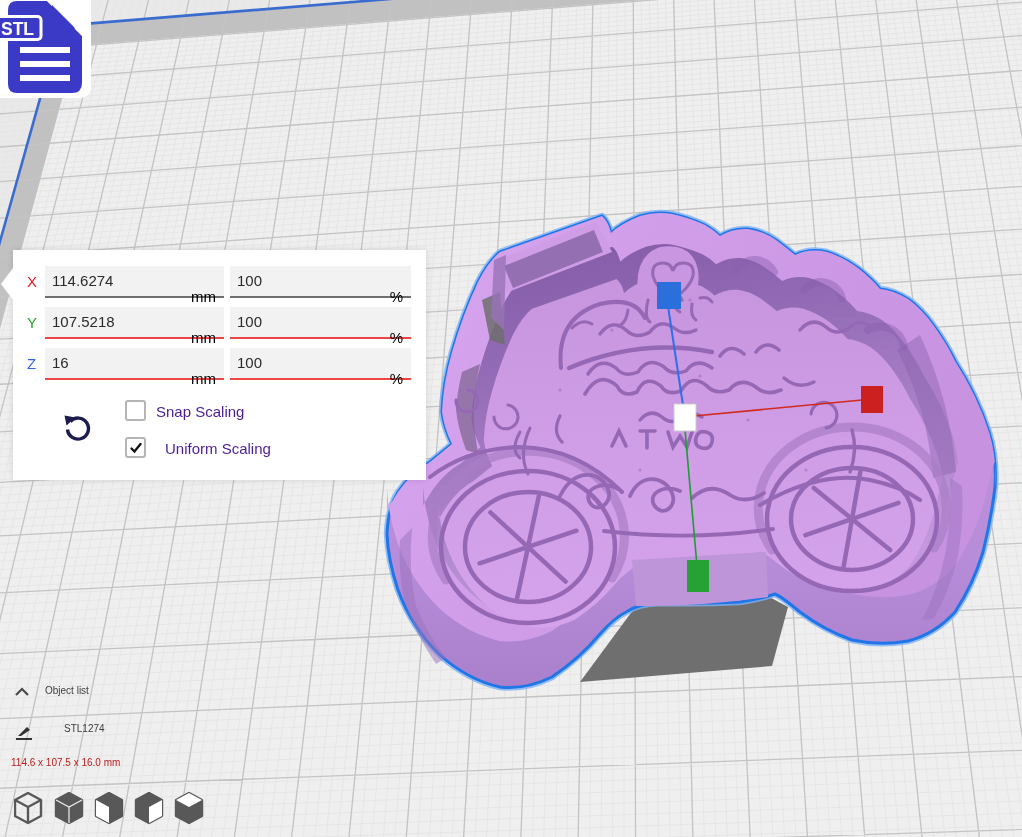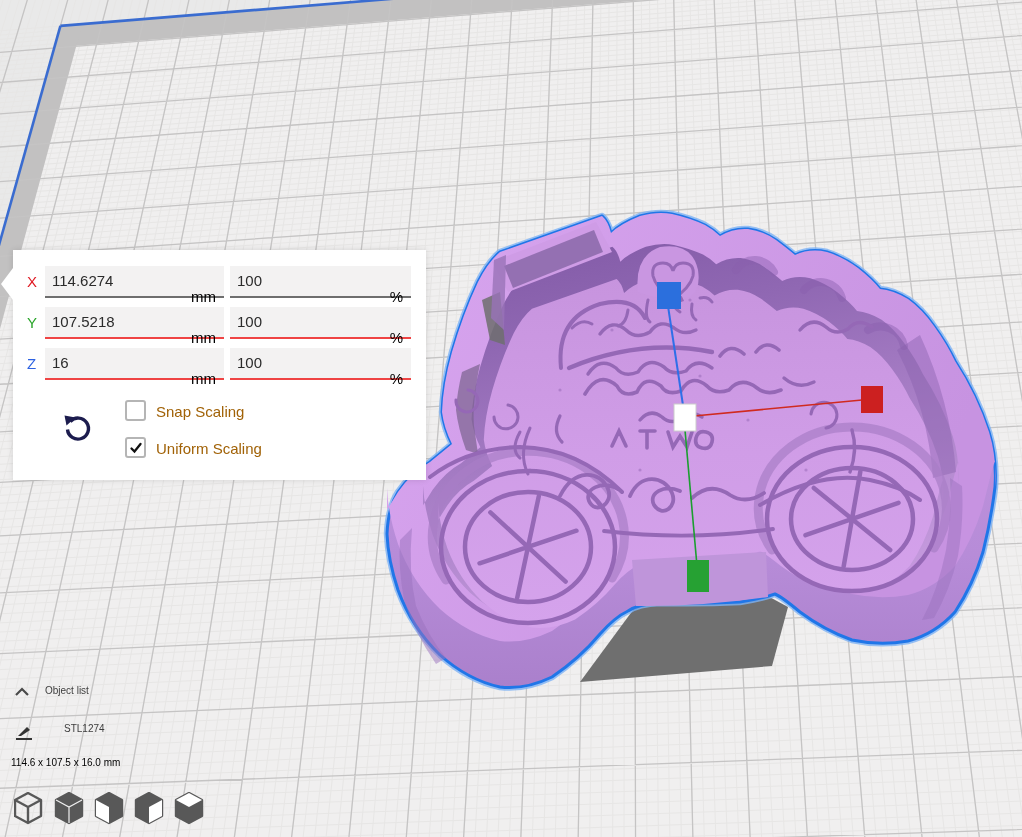--- a/index.html
+++ b/index.html
@@ -11,21 +11,21 @@
 .panel:before{content:"";position:absolute;left:-12px;top:18px;width:0;height:0;
  border:16px solid transparent;border-left:none;border-right:12px solid #fff}
 .row{position:absolute;left:0;height:32px}
 .axl{position:absolute;left:14px;width:20px;font-size:15px;line-height:32px;font-weight:400}
 .fld{position:absolute;height:32px;background:#f3f2f2;border-bottom:2px solid #ef4444;
  font-size:15px;color:#2b2b2b;line-height:30px;padding-left:7px}
 .unit{position:absolute;right:8px;top:16px;color:#000000}
 .f1{left:32px;width:179px}
 .f2{left:217px;width:181px}
 .cb{position:absolute;width:21px;height:21px;background:#fff;border:2px solid #b5b5b5;border-radius:3px}
-.cblab{position:absolute;font-size:15px;color:#a16207}
+.cblab{position:absolute;font-size:15px;color:#4c1d95}
 .blab{position:absolute;font-size:10px;color:#3d3d3d}
 </style></head>
 <body>
 <div id="stage">
 <svg class="bg" width="1022" height="837" viewBox="0 0 1022 837">
 
 <defs>
  <linearGradient id="wallg" x1="0" y1="0" x2="0" y2="1">
   <stop offset="0" stop-color="#c89ae2"></stop>
   <stop offset="0.72" stop-color="#b78cd8"></stop>
@@ -294,20 +294,32 @@
  <line x1="694" y1="416" x2="862" y2="400" stroke="#d02a1f" stroke-width="1.6"></line>
  <line x1="685" y1="430" x2="697" y2="566" stroke="#1c9e30" stroke-width="1.6"></line>
  <rect x="657" y="282" width="24" height="27" fill="#2b6fdd"></rect>
  <rect x="674" y="404" width="22" height="27" fill="#ffffff" stroke="#cccccc" stroke-width="1"></rect>
  <rect x="861" y="386" width="22" height="27" fill="#cc2020"></rect>
  <rect x="687" y="560" width="22" height="32" fill="#26a133"></rect>
 </g>
 
 </svg>
 
+<div style="position:absolute;left:0;top:0;width:91px;height:98px;background:#fff;border-radius:0 0 10px 0">
+<svg width="91" height="98" viewBox="0 0 91 98">
+ <path d="M17,1 H49 L82,34 V83 Q82,93 72,93 H17 Q8,93 8,84 V10 Q8,1 17,1 Z" fill="#3b3ac6"></path>
+ <path d="M47,-2 L85,36" stroke="#fff" stroke-width="4.5"></path>
+ <path d="M52,5 L74,27 Q76,29.5 72,29.5 L58,29.5 Q52,29.5 52,23 Z" fill="#3b3ac6"></path>
+ <rect x="-6" y="16.5" width="47" height="23" rx="3.5" fill="#3b3ac6" stroke="#fff" stroke-width="3"></rect>
+ <text x="1" y="34.5" font-size="17.5" font-weight="bold" fill="#fff" font-family="Liberation Sans,sans-serif">STL</text>
+ <rect x="20" y="47" width="50" height="6" fill="#fff"></rect>
+ <rect x="20" y="61" width="50" height="6" fill="#fff"></rect>
+ <rect x="20" y="75" width="50" height="6" fill="#fff"></rect>
+</svg>
+</div>
 
 <div class="panel">
  <div class="row" style="top:16px">
   <div class="axl" style="color:#e01b24">X</div>
   <div class="fld f1" style="border-bottom-color:#6e6e6e">114.6274<span class="unit">mm</span></div>
   <div class="fld f2" style="border-bottom-color:#6e6e6e">100<span class="unit">%</span></div>
  </div>
  <div class="row" style="top:57px">
   <div class="axl" style="color:#2aa52a">Y</div>
   <div class="fld f1">107.5218<span class="unit">mm</span></div>
@@ -321,33 +333,33 @@
  <svg style="position:absolute;left:50px;top:163px" width="30" height="32" viewBox="0 0 30 32">
   <path d="M 7.2 8.5 A 10.5 10.5 0 1 1 4.5 16.5" fill="none" stroke="#1c1c4e" stroke-width="3.4"></path>
   <polygon points="1.5,2.5 12.5,4.5 3.5,12.5" fill="#1c1c4e"></polygon>
  </svg>
  <div class="cb" style="left:112px;top:150px"></div>
  <div class="cblab" style="left:143px;top:153px">Snap Scaling</div>
  <div class="cb" style="left:112px;top:187px"></div>
  <svg style="position:absolute;left:115px;top:190px" width="16" height="16" viewBox="0 0 16 16">
   <path d="M3.5 8.5 L6.5 11.5 L12.5 4" fill="none" stroke="#111" stroke-width="2.3" stroke-linecap="round"></path>
  </svg>
- <div class="cblab" style="left:143px;top:190px">Uniform Scaling</div>
+ <div class="cblab" style="left:152px;top:190px">Uniform Scaling</div>
 </div>
 
 <svg style="position:absolute;left:14px;top:686px" width="16" height="12" viewBox="0 0 16 12">
  <path d="M2 9 L8 3 L14 9" fill="none" stroke="#4a4a4a" stroke-width="2.2"></path>
 </svg>
 <div class="blab" style="left:45px;top:685px">Object list</div>
 <svg style="position:absolute;left:15px;top:722px" width="19" height="19" viewBox="0 0 19 19">
  <path d="M1 17 L17 17" stroke="#333" stroke-width="2"></path>
  <path d="M3 14 L12 5 L15 8 L6 14 Z" fill="#333"></path>
 </svg>
 <div class="blab" style="left:64px;top:723px">STL1274</div>
-<div class="blab" style="left:11px;top:757px;color:#000000">114.6 x 107.5 x 16.0 mm</div>
+<div class="blab" style="left:11px;top:757px;color:#b91c1c">114.6 x 107.5 x 16.0 mm</div>
 
 <svg style="position:absolute;left:14px;top:792px" width="200" height="36" viewBox="0 0 200 36">
  <g stroke="#585858" stroke-width="2.4" stroke-linejoin="round" fill="none">
   <g transform="translate(0,0)">
    <polygon points="14,1 27,8 27,24 14,31 1,24 1,8"></polygon>
    <path d="M1,8 L14,15 L27,8 M14,15 L14,31"></path>
   </g>
  </g>
  <g transform="translate(41,0)">
   <polygon points="14,1 27,8 27,24 14,31 1,24 1,8" fill="#585858" stroke="#585858" stroke-width="2.4" stroke-linejoin="round"></polygon>

